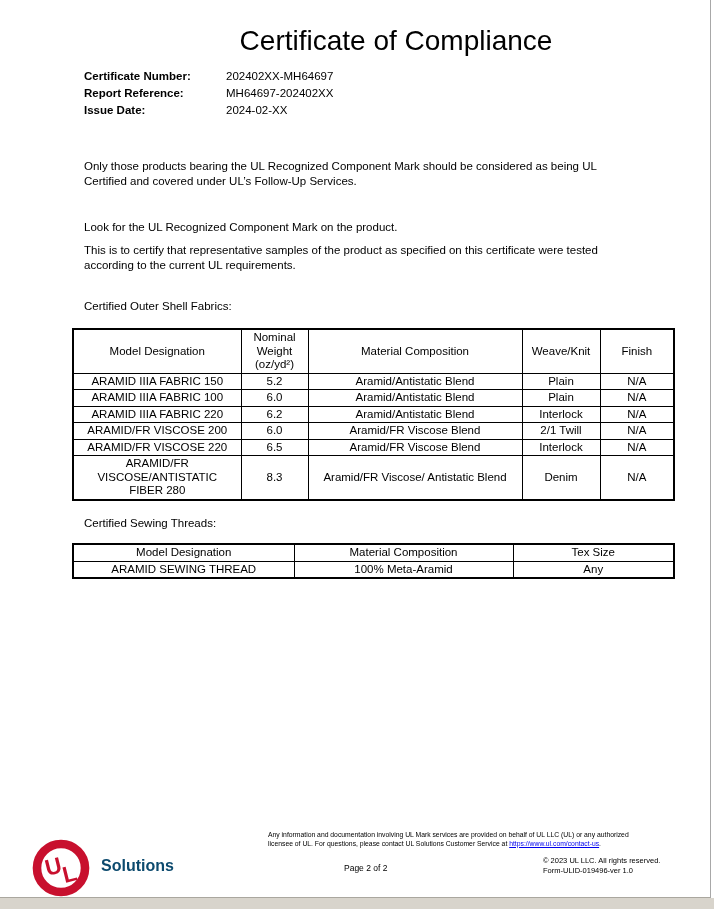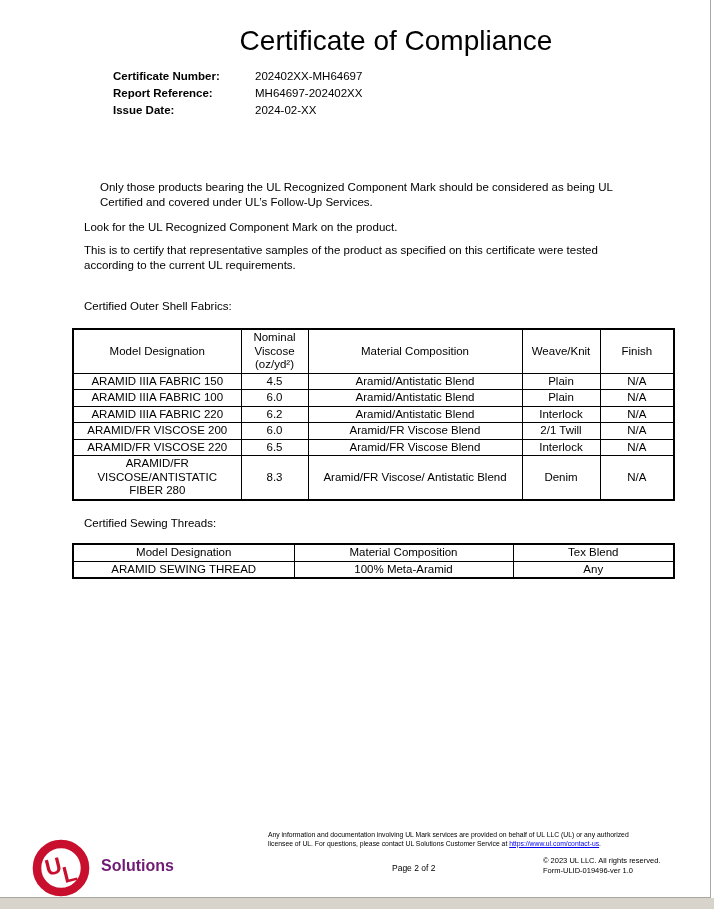--- a/index.html
+++ b/index.html
@@ -40,36 +40,35 @@
     font-size: 28px;
     font-weight: normal;
     line-height: 34px;
     padding-left: 41px;
   }
   .meta {
     position: absolute;
     top: 68px; left: 84px;
     font-size: 11.5px;
     line-height: 17px;
-    margin-left: 29px;
   }
   .meta-label {
     display: inline-block;
     width: 142px;
     font-weight: bold;
   }
   .para {
     position: absolute;
     left: 84px;
     width: 590px;
     font-size: 11.5px;
     line-height: 14.5px;
     white-space: pre-line;
   }
-  .para-1 { top: 180px; margin-left: 16px; }
+  .para-1 { top: 159px; }
   .para-2 { top: 220px; }
   .para-3 { top: 243px; }
   .section-heading {
     position: absolute;
     left: 84px;
     font-size: 11.5px;
     text-align: center;
   }
   .heading-fabrics { top: 300px; }
   .heading-threads { top: 517px; }
@@ -98,38 +97,37 @@
   .footer-logo-svg {
     position: absolute;
     left: 32px; top: 839px;
     width: 58px; height: 58px;
   }
   .brand {
     position: absolute;
     left: 101px; top: 857px;
     font-size: 16px;
     font-weight: bold;
-    color: #701a75;
+    color: #0c4a6e;
   }
   .legal {
     position: absolute;
     left: 268px; top: 831px;
     width: 414px;
     font-size: 6.8px;
     line-height: 8.8px;
   }
   .legal a {
     color: #0000ee;
     text-decoration: underline;
   }
   .page-number {
     position: absolute;
     left: 344px; top: 863px;
     font-size: 8.5px;
-    margin-left: 48px;
   }
   .copyright {
     position: absolute;
     left: 543px; top: 856px;
     width: 138px;
     font-size: 7.5px;
     line-height: 10px;
   }
 </style>
 </head>
@@ -164,30 +162,30 @@
       <colgroup>
         <col style="width:168px">
         <col style="width:67px">
         <col style="width:214px">
         <col style="width:78px">
         <col style="width:74px">
       </colgroup>
     <thead>
           <tr>
             <th>Model Designation</th>
-            <th>Nominal Viscose (oz/yd²)</th>
+            <th>Nominal Weight (oz/yd²)</th>
             <th>Material Composition</th>
             <th>Weave/Knit</th>
             <th>Finish</th>
           </tr>
         </thead>
         <tbody>
           <tr>
             <td>ARAMID IIIA FABRIC 150</td>
-            <td>4.5</td>
+            <td>5.2</td>
             <td>Aramid/Antistatic Blend</td>
             <td>Plain</td>
             <td>N/A</td>
           </tr>
           <tr>
             <td>ARAMID IIIA FABRIC 100</td>
             <td>6.0</td>
             <td>Aramid/Antistatic Blend</td>
             <td>Plain</td>
             <td>N/A</td>
@@ -230,21 +228,21 @@
     <table class="tbl threads-table">
       <colgroup>
         <col style="width:221px">
         <col style="width:219px">
         <col style="width:161px">
       </colgroup>
     <thead>
           <tr>
             <th>Model Designation</th>
             <th>Material Composition</th>
-            <th>Tex Blend</th>
+            <th>Tex Size</th>
           </tr>
         </thead>
         <tbody>
           <tr>
             <td>ARAMID SEWING THREAD</td>
             <td>100% Meta-Aramid</td>
             <td>Any</td>
           </tr>
         </tbody>
       </table>

